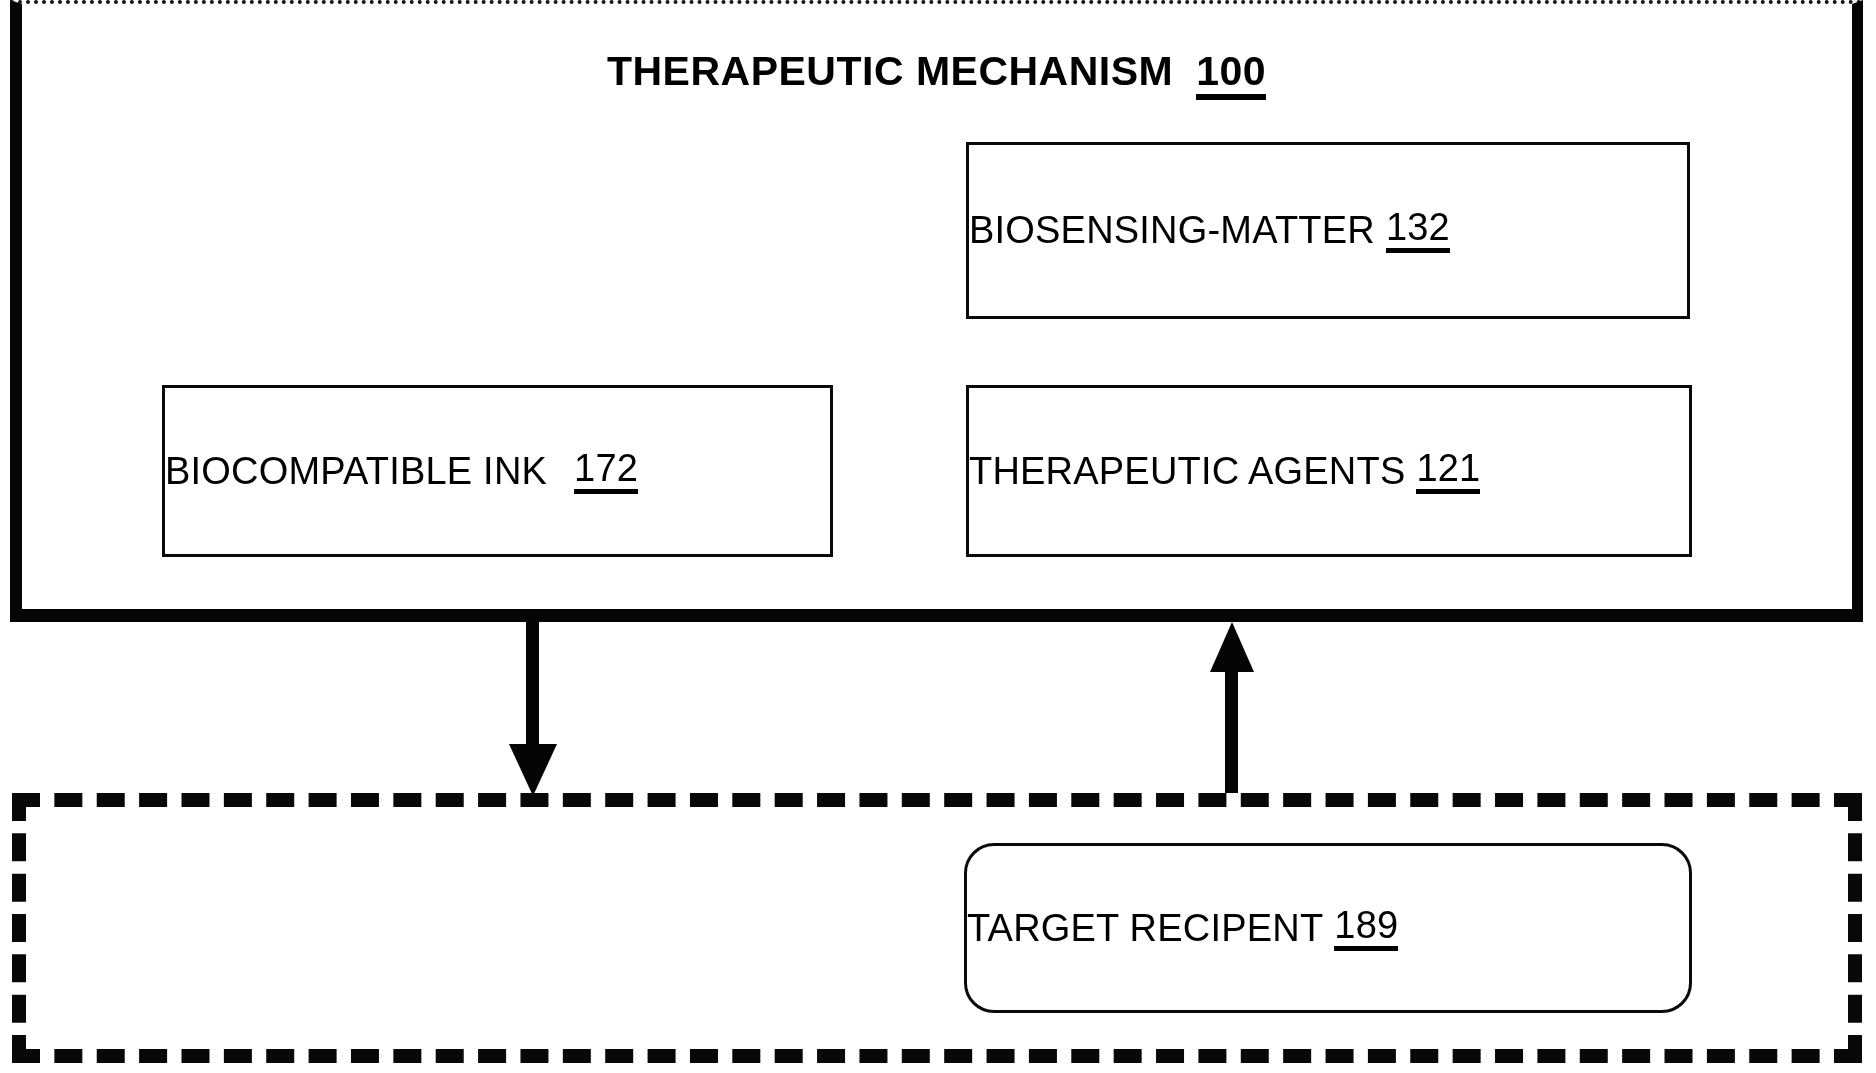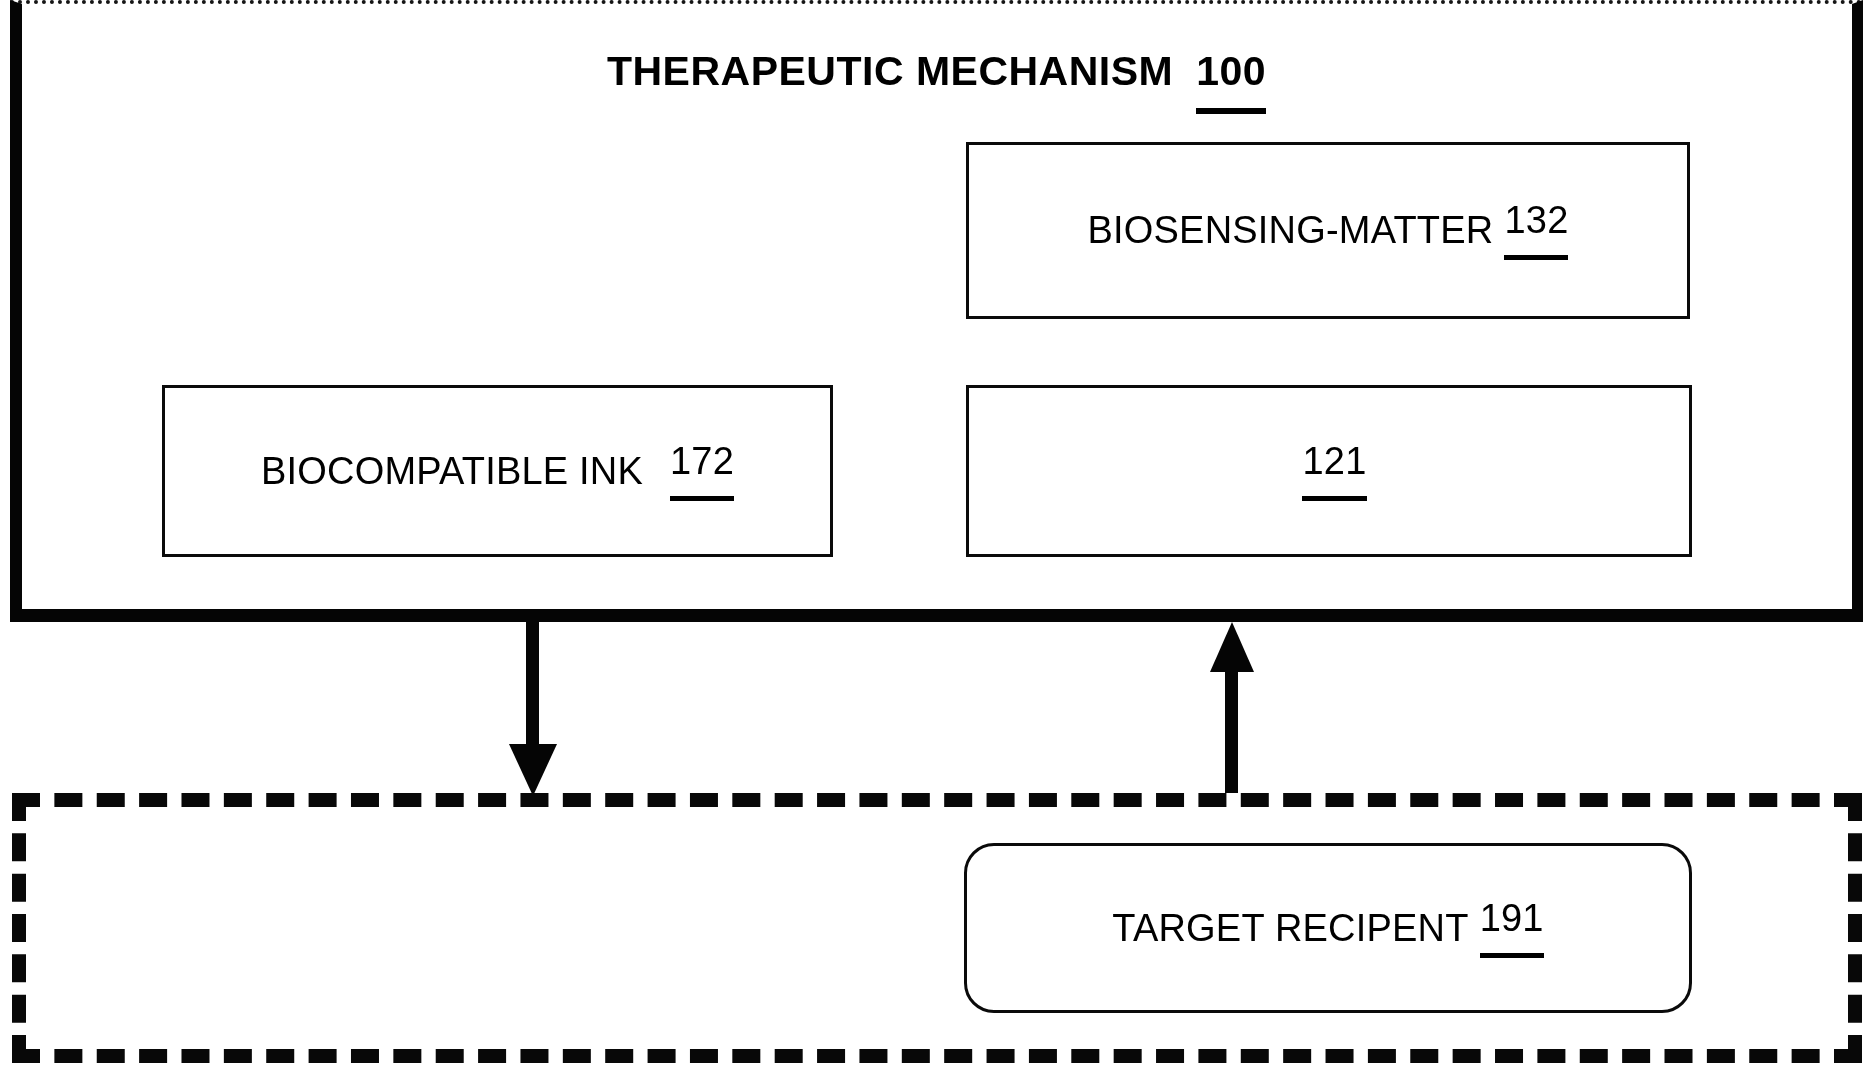--- a/index.html
+++ b/index.html
@@ -41,35 +41,35 @@
     letter-spacing: 0.5px;
     white-space: nowrap;
   }
   .node {
     position: absolute;
     box-sizing: border-box;
     border: 3px solid #0a0a0a;
     background: #ffffff;
     display: flex;
     align-items: center;
-    justify-content: center;
+    justify-content: flex-start;
     font-size: 38px;
     letter-spacing: 0.2px;
     white-space: nowrap;
   }
   .node-106 { left: 966px; top: 142px;  width: 724px; height: 177px; }
   .node-102 { left: 162px; top: 385px;  width: 671px; height: 172px; gap: 16px; }
   .node-104 { left: 966px; top: 385px;  width: 726px; height: 172px; }
   .node-110 { left: 162px; top: 843px;  width: 671px; height: 170px; }
   .node-112 { left: 964px; top: 843px;  width: 728px; height: 170px; border-radius: 30px; }
   .ref {
     display: inline-block;
     margin-left: 11px;
     border-bottom: 5px solid #000000;
-    padding-bottom: 16px;
+    padding-bottom: 2px;
     line-height: 1.0;
   }
   .diagram-title .ref { border-bottom-width: 6px; }
   
   .target-box {
     position: absolute;
     left: 12px;
     top: 793px;
     width: 1850px;
     height: 270px;
@@ -118,30 +118,31 @@
     <span>BIOSENSING-MATTER</span>
     <span class="ref">132</span>
   </div>
 
   <div class="node node-102">
     <span>BIOCOMPATIBLE INK</span>
     <span class="ref">172</span>
   </div>
 
   <div class="node node-104">
+    <span>THERAPEUTIC AGENTS</span>
     <span class="ref">121</span>
   </div>
 
   <div class="arrow-shaft down-shaft"></div>
   <div class="arrow-head down-head"></div>
 
   <div class="arrow-head up-head"></div>
   <div class="arrow-shaft up-shaft"></div>
 
   <div class="target-box"></div>
 
 
   <div class="node node-112">
     <span>TARGET RECIPENT</span>
-    <span class="ref">191</span>
+    <span class="ref">189</span>
   </div>
 
 </div>
 
 </body></html>

